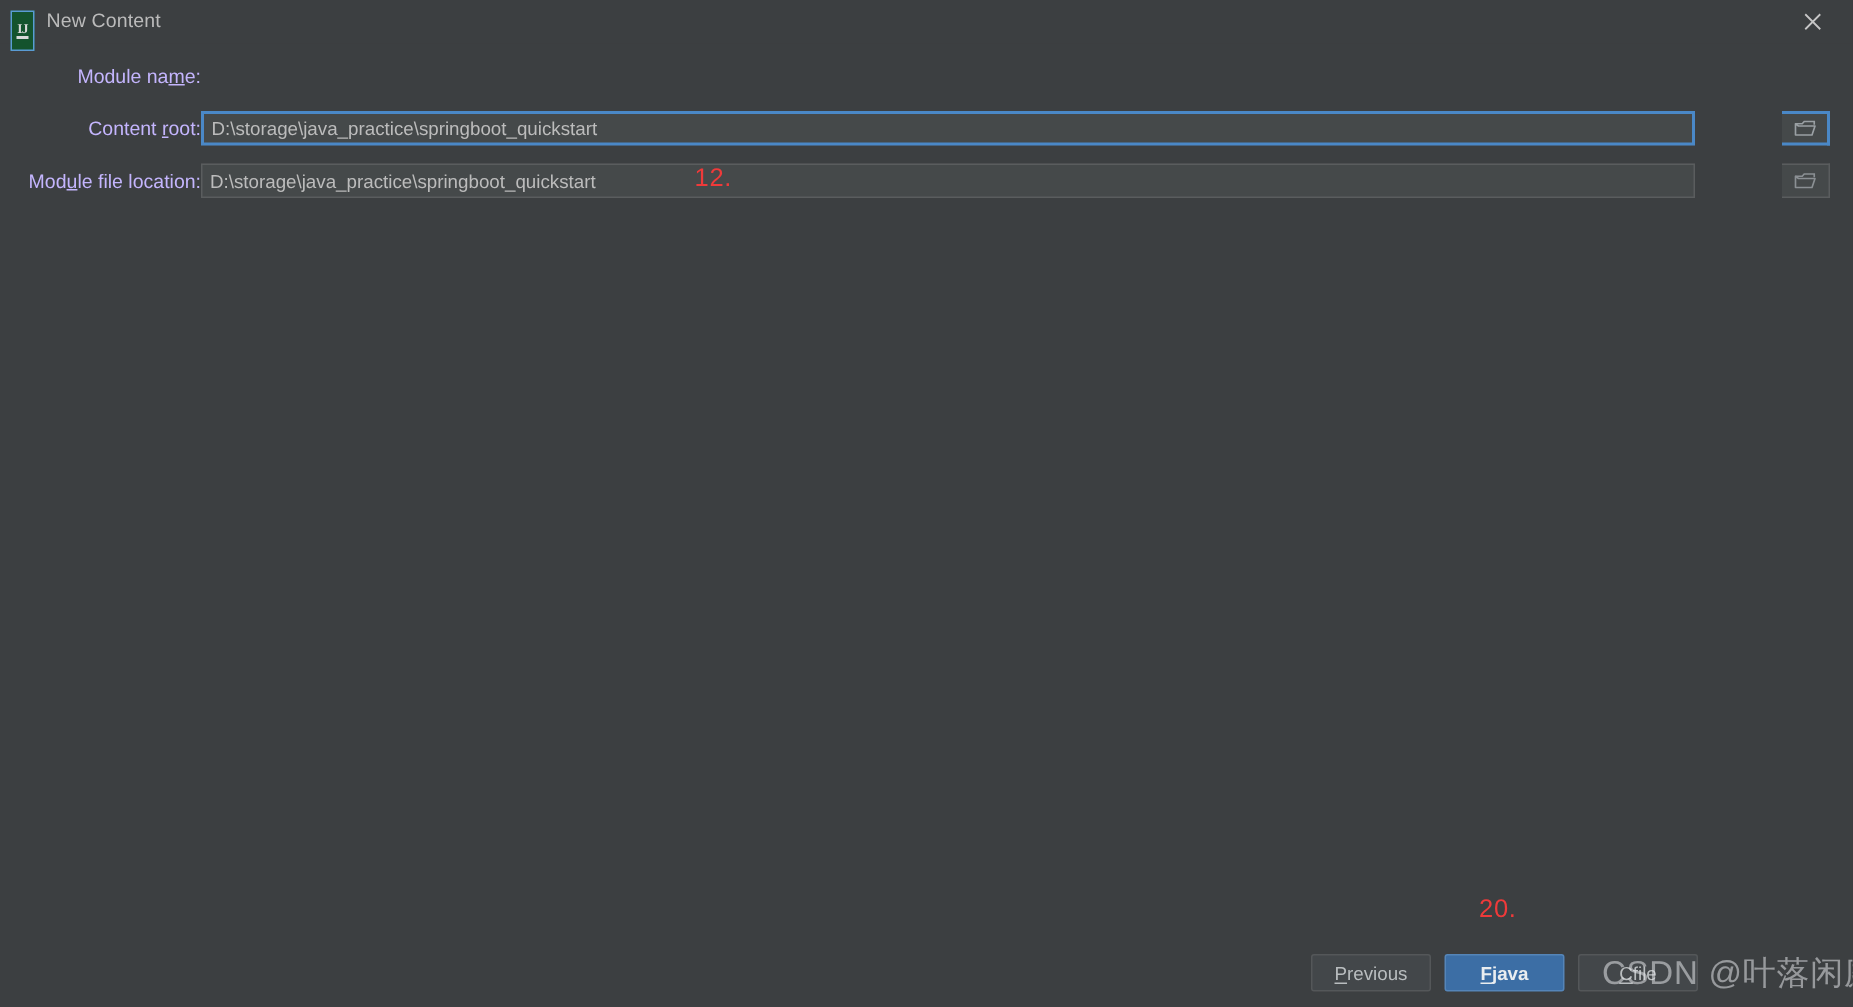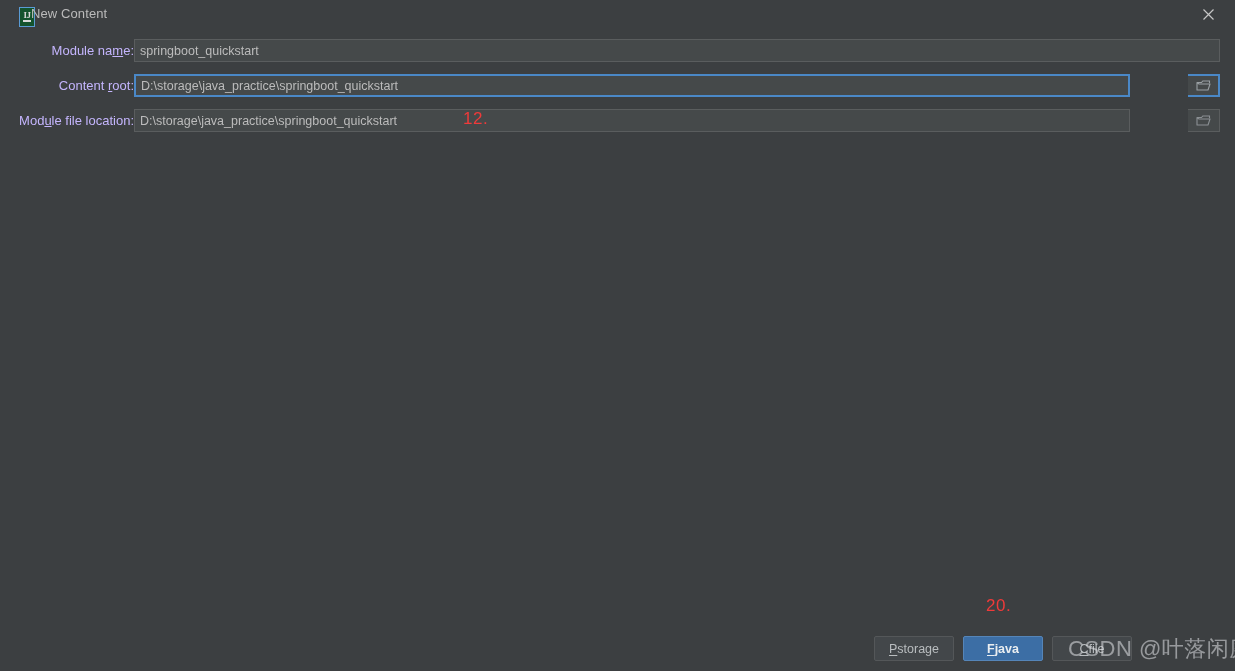--- a/index.html
+++ b/index.html
@@ -29,28 +29,27 @@
     left: 0; top: 0;
     width: 1235px;
     height: 29px;
     background: #3c3f41;
     display: flex;
     align-items: center;
   }
   .app-icon {
     position: absolute;
     left: 7px; top: 7px;
-    width: 16px; height: 20px;
+    width: 16px; height: 27px;
     border: 1px solid #5a9bd4;
     background: #14532d;
     box-sizing: border-box;
     display: flex;
     align-items: center;
     justify-content: center;
-    margin-left: 12px;
   }
   .app-icon span {
     font-family: "Liberation Serif", serif;
     font-size: 9px;
     font-weight: bold;
     color: #d8d8d8;
     letter-spacing: -0.5px;
     line-height: 1;
     border-bottom: 2px solid #d8d8d8;
     padding-bottom: 0px;
@@ -214,21 +213,20 @@
       </svg>
     </div>
   </div>
 
   <div class="form">
 
     <div class="row row-1">
       <div class="lbl">
         <span>Module na</span><u>m</u><span>e:</span>
       </div>
-      <div class="field wide">springboot_quickstart</div>
     </div>
 
     <div class="row row-2">
       <div class="lbl">
         <span>Content </span><u>r</u><span>oot:</span>
       </div>
       <div class="field narrow focused">D:\storage\java_practice\springboot_quickstart</div>
       <div class="browse focused">
         <svg width="15" height="13" viewBox="0 0 15 13" aria-hidden="true">
           <path d="M1 3.5 L5.5 3.5 L6.8 2 L13.5 2 L13.5 4.2" stroke="#9aa0a4" stroke-width="1.1" fill="none"></path>
@@ -251,21 +249,21 @@
     </div>
 
   </div>
 
   <div class="annot annot-12">12.</div>
   <div class="annot annot-13">20.</div>
 
   <div class="buttons">
     <div class="btn btn-previous">
       <u>P</u>
-        <span>storage</span>
+        <span>revious</span>
     </div>
     <div class="btn btn-finish">
       <u>F</u>
         <span>java</span>
     </div>
     <div class="btn btn-cancel">
       <u>C</u>
         <span>file</span>
     </div>
   </div>

